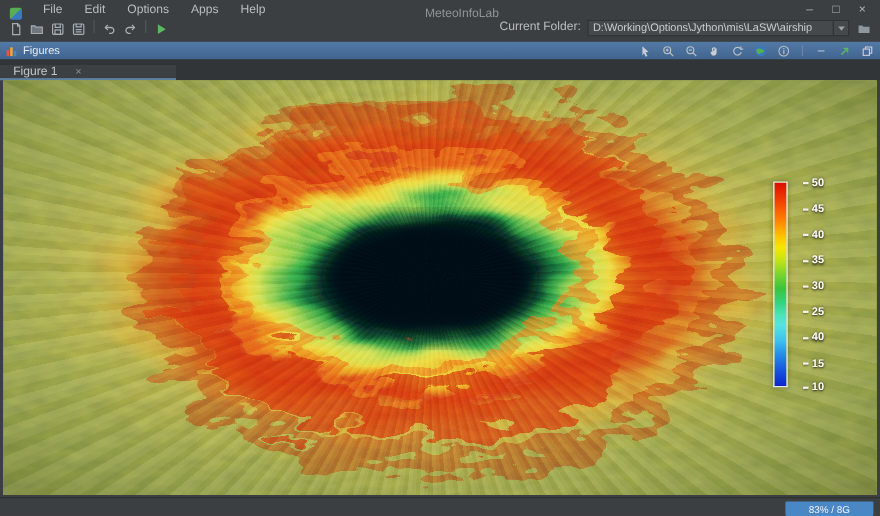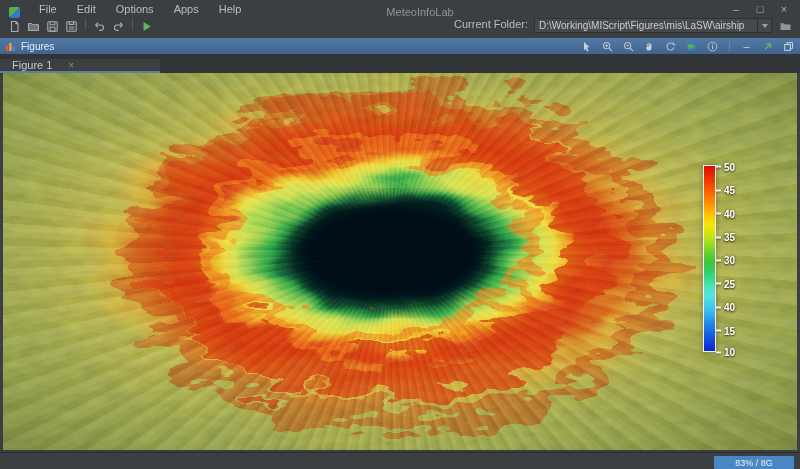--- a/index.html
+++ b/index.html
@@ -46,21 +46,21 @@
   .viz { position:absolute; inset:0; display:block; }
   .spokes { position:absolute; inset:0; pointer-events:none; mix-blend-mode:overlay; filter:blur(0.7px);
     background:repeating-conic-gradient(from 8deg at 48.8% 47.5%,
       rgba(255,255,230,0.10) 0deg 1.1deg,
       rgba(30,30,0,0.11) 1.1deg 2.3deg,
       rgba(255,255,230,0.02) 2.3deg 3.4deg); }
   .vignette { position:absolute; inset:0; pointer-events:none;
     background:radial-gradient(ellipse at 48.8% 47.5%, rgba(0,0,0,0) 50%, rgba(45,60,15,0.16) 78%, rgba(30,40,8,0.30) 100%); }
 
   
-  .colorbar { position:absolute; left:700px; top:92px; display:flex; }
+  .colorbar { position:absolute; left:700px; top:92px; display:flex;gap:14px; }
   .cb-bar { width:13px; height:187px; border:1px solid #f2f2f2; box-shadow:0 0 5px rgba(0,0,0,0.35);
     background:linear-gradient(to bottom,
       #dd0c00 0%, #f03a00 8%, #ff7e00 18%, #ffc000 26%, #f4e800 32%, #c4e415 38%,
       #7cd42c 45%, #3cc43c 52%, #32d47c 59%, #4ce4b8 65%, #55e4e0 70%, #3cc0ee 78%,
       #2389e8 85%, #1450e0 93%, #0c24cc 100%); }
   .cb-ticks { position:relative; width:32px; height:189px; }
   .cb-tick { position:absolute; left:0; display:flex; align-items:center; transform:translateY(-50%); }
   .cb-dash { width:5px; height:2px; background:#f2f2f2; margin-right:3px; box-shadow:0 1px 2px rgba(40,40,20,.6); }
   .cb-label { color:#ffffff; font-size:10px; font-weight:bold; text-shadow:0 1px 2px rgba(40,40,20,.9), 0 0 3px rgba(60,60,30,.7); }
 
@@ -131,21 +131,21 @@
   </div>
   <div class="tb-sep"></div>
   <div class="tb-btn">
     <svg class="ic" width="13" height="13" viewBox="0 0 13 13">
       <path d="M3.5 2l7.2 4.5-7.2 4.5z" fill="#5cb85c"></path>
     </svg>
   </div>
 
   <span class="cf-label">Current Folder:</span>
   <div class="cf-box">
-    <span class="cf-text">D:\Working\MIScript\Figures\mis\LaSW\airship</span>
+    <span class="cf-text">D:\Working\Options\Jython\mis\LaSW\airship</span>
     <span class="cf-chevron">
         <i></i>
       </span>
   </div>
   <div class="cf-folder">
     <svg class="ic" width="13" height="13" viewBox="0 0 13 13" fill="#8f969c">
       <path d="M1.5 3.2h3.4l1 1.2h5.6v5.6H1.5z"></path>
     </svg>
   </div>
 </div>

